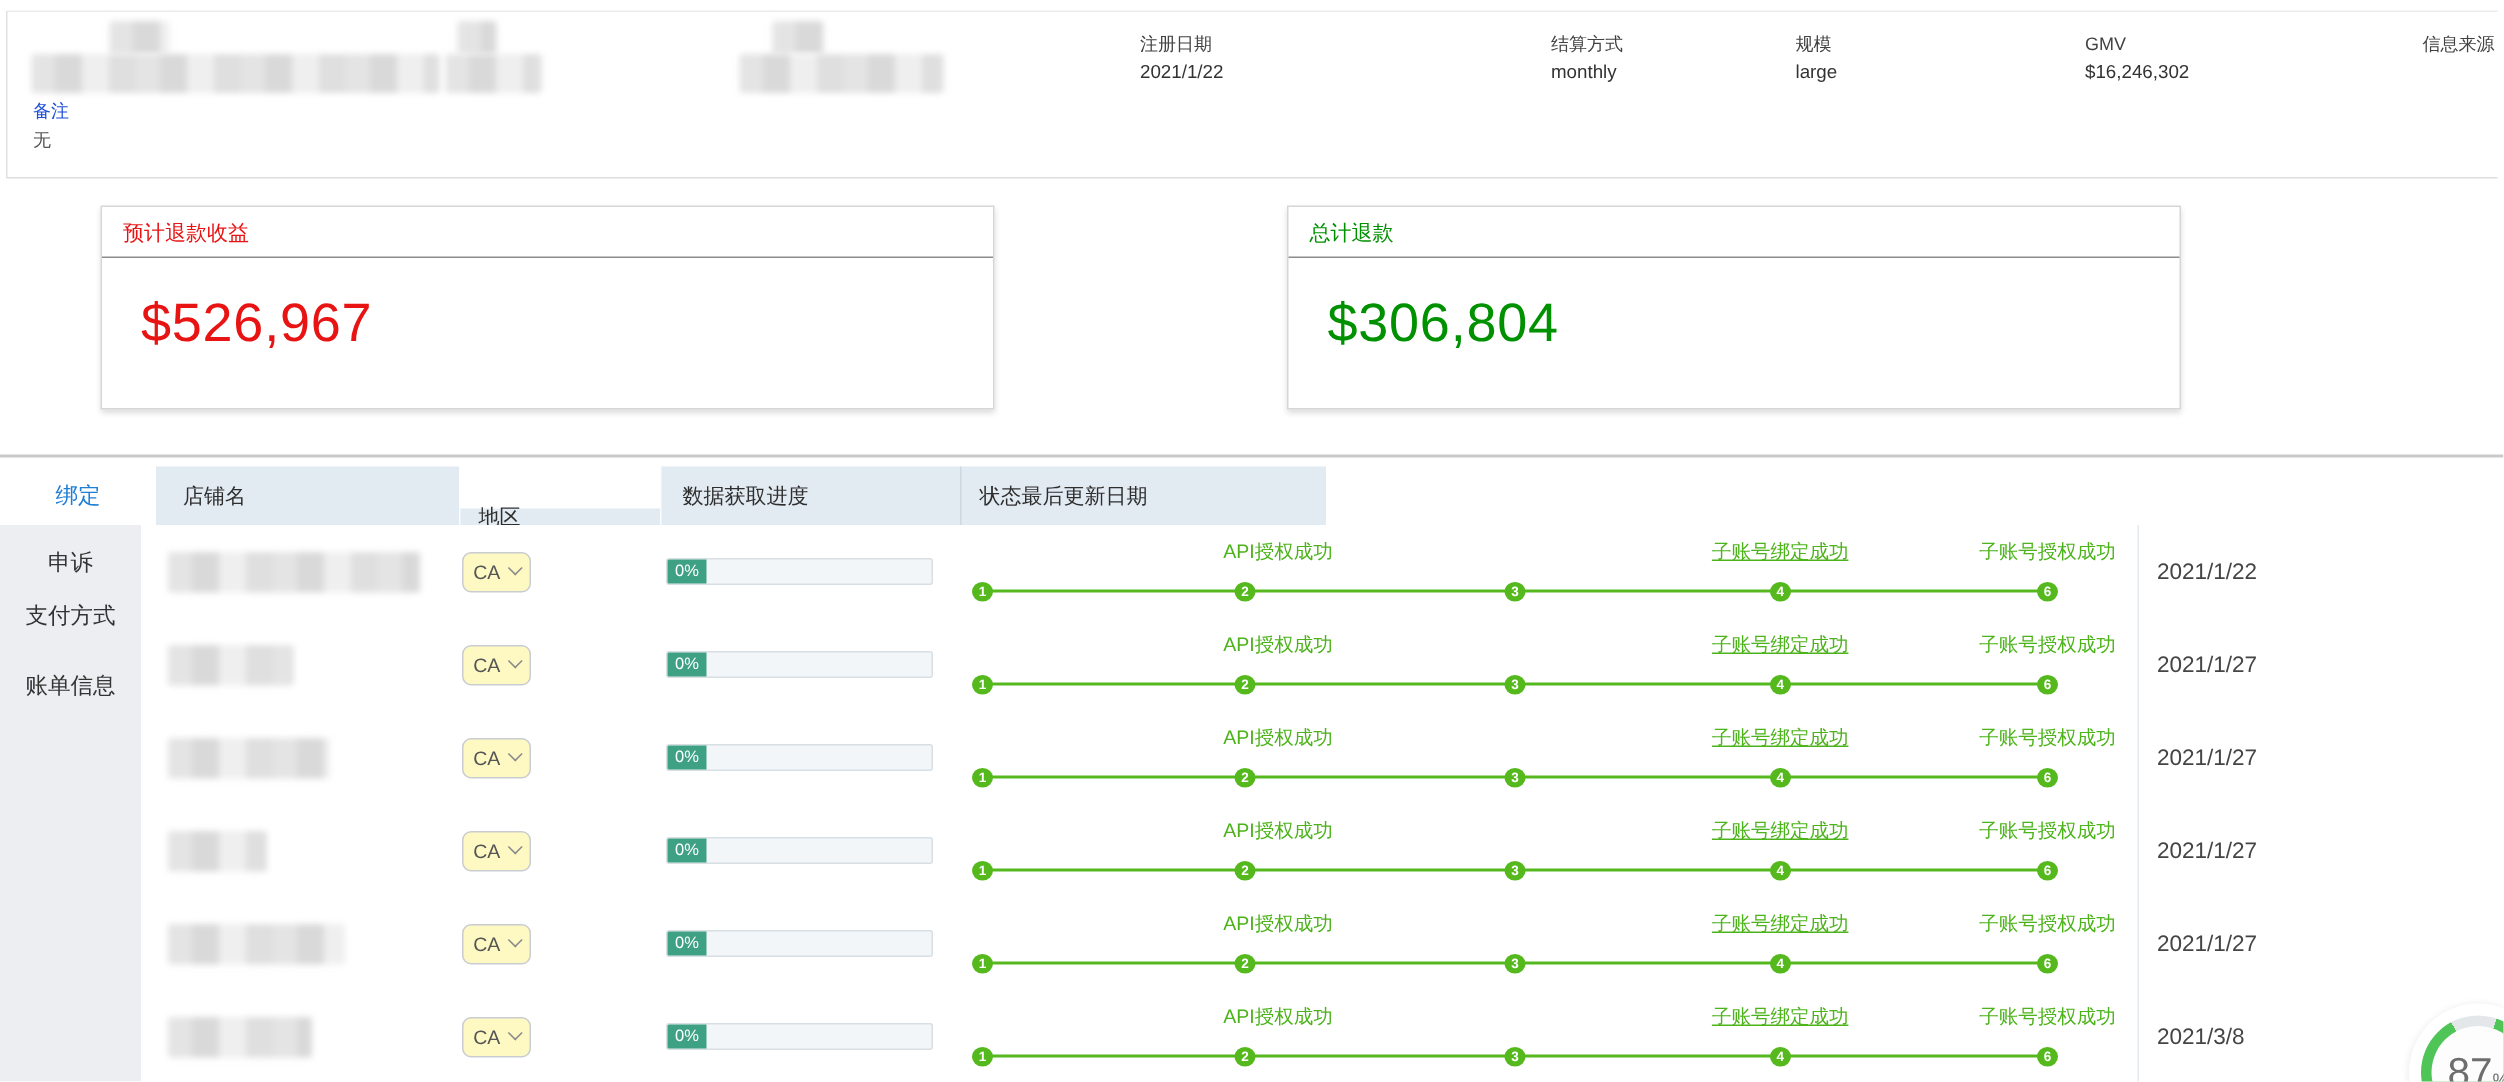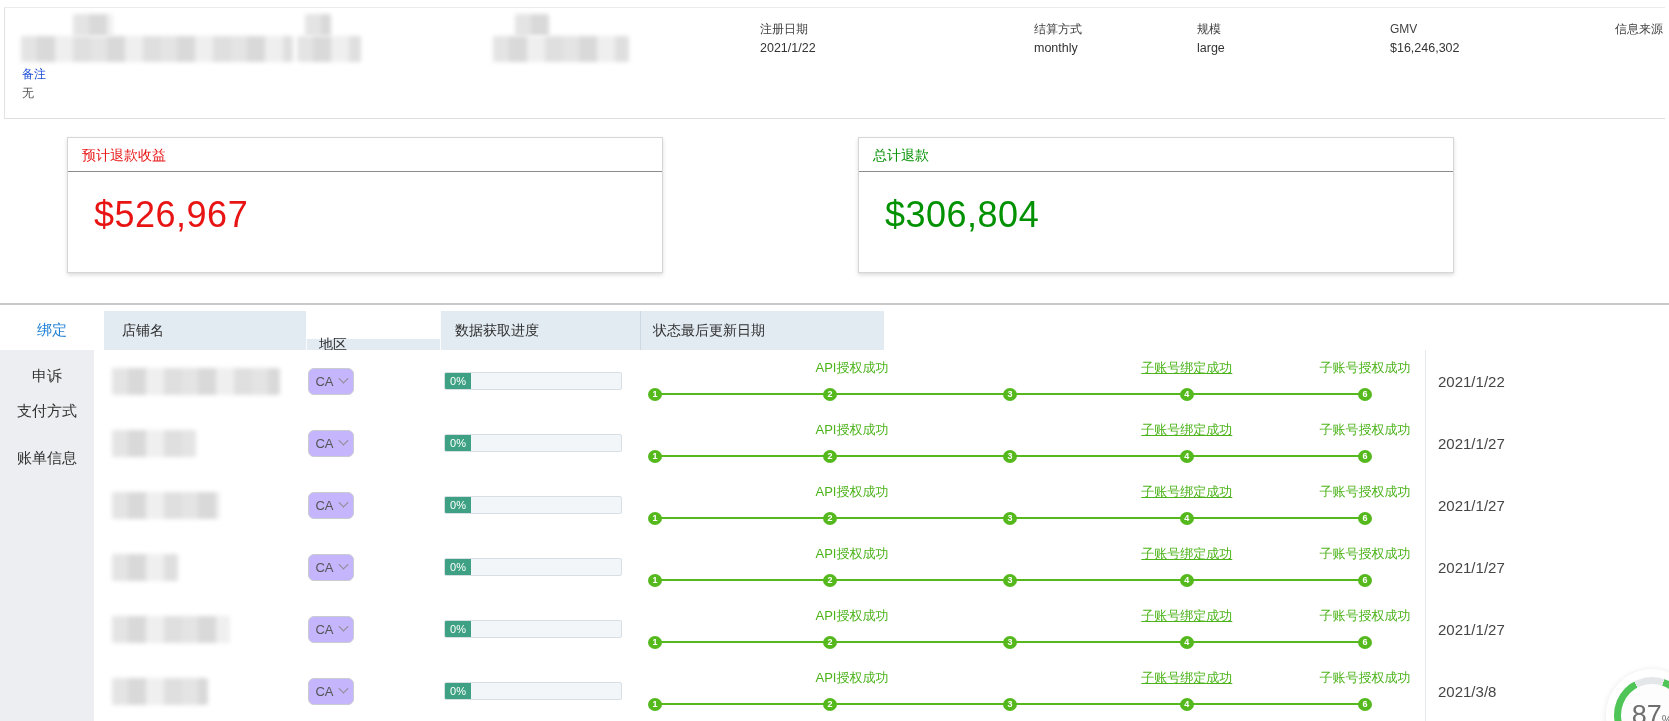--- a/index.html
+++ b/index.html
@@ -62,21 +62,21 @@
   .trow { display:flex; height:62px; background:#fff; }
   .cell { display:flex; align-items:center; }
   .c-shop { width:202px; padding-left:18px; }
   .c-shop .blur { height:27px; }
   .c-region { width:134px; padding-left:12px; }
   .c-progress { width:200px; padding-left:14px; }
   .c-status { width:795px; position:relative; }
   .c-date { width:244px; padding-left:12px; font-size:15px; color:#454545; border-left:1px solid #e4eaf0; }
 
   .select-box { display:inline-flex; align-items:center; justify-content:center; gap:6px;
-    width:46px; height:27px; border:1px solid #c9ccd0; border-radius:6px; background:#c4b5fd;
+    width:46px; height:27px; border:1px solid #c9ccd0; border-radius:6px; background:#fef9c3;
     font-size:13px; color:#555; cursor:pointer; }
   .chev { width:7px; height:7px; border-right:1.5px solid #8a8a8a; border-bottom:1.5px solid #8a8a8a;
     transform:rotate(45deg) translate(-2px,-2px); }
 
   .pbar { position:relative; width:178px; height:18px; background:#f3f6f8; border:1px solid #d8dfe4; border-radius:2px; }
   .pchip { position:absolute; left:0; top:0; height:16px; min-width:26px; padding:0 2px;
     background:#3fa183; color:#fff; font-size:11px; line-height:16px; text-align:center; border-radius:1px 0 0 1px; }
 
   .stepper { position:absolute; left:25px; top:0; width:710px; height:62px; }
   .step-line { position:absolute; left:0; right:0; top:43px; height:2px; background:#55b91e; }

